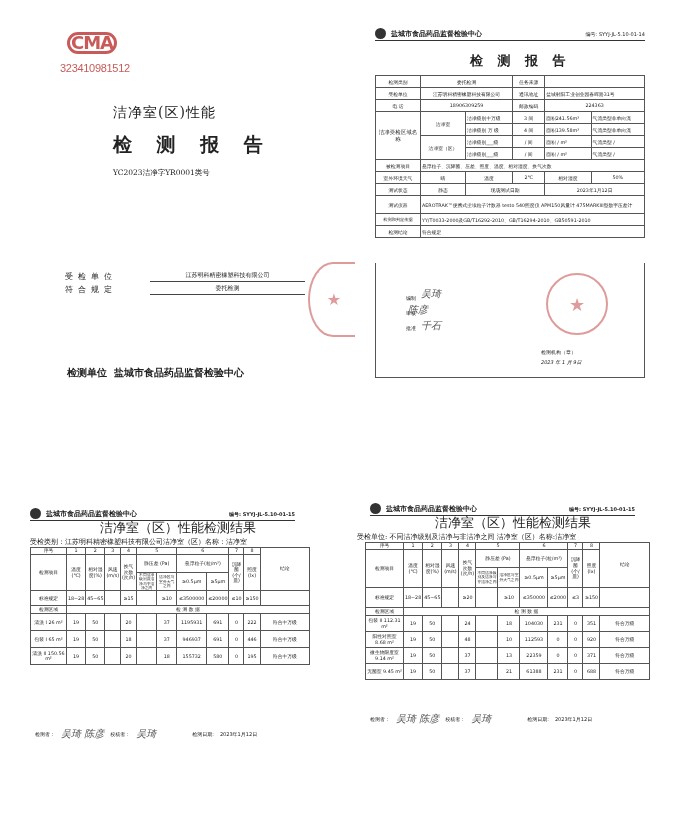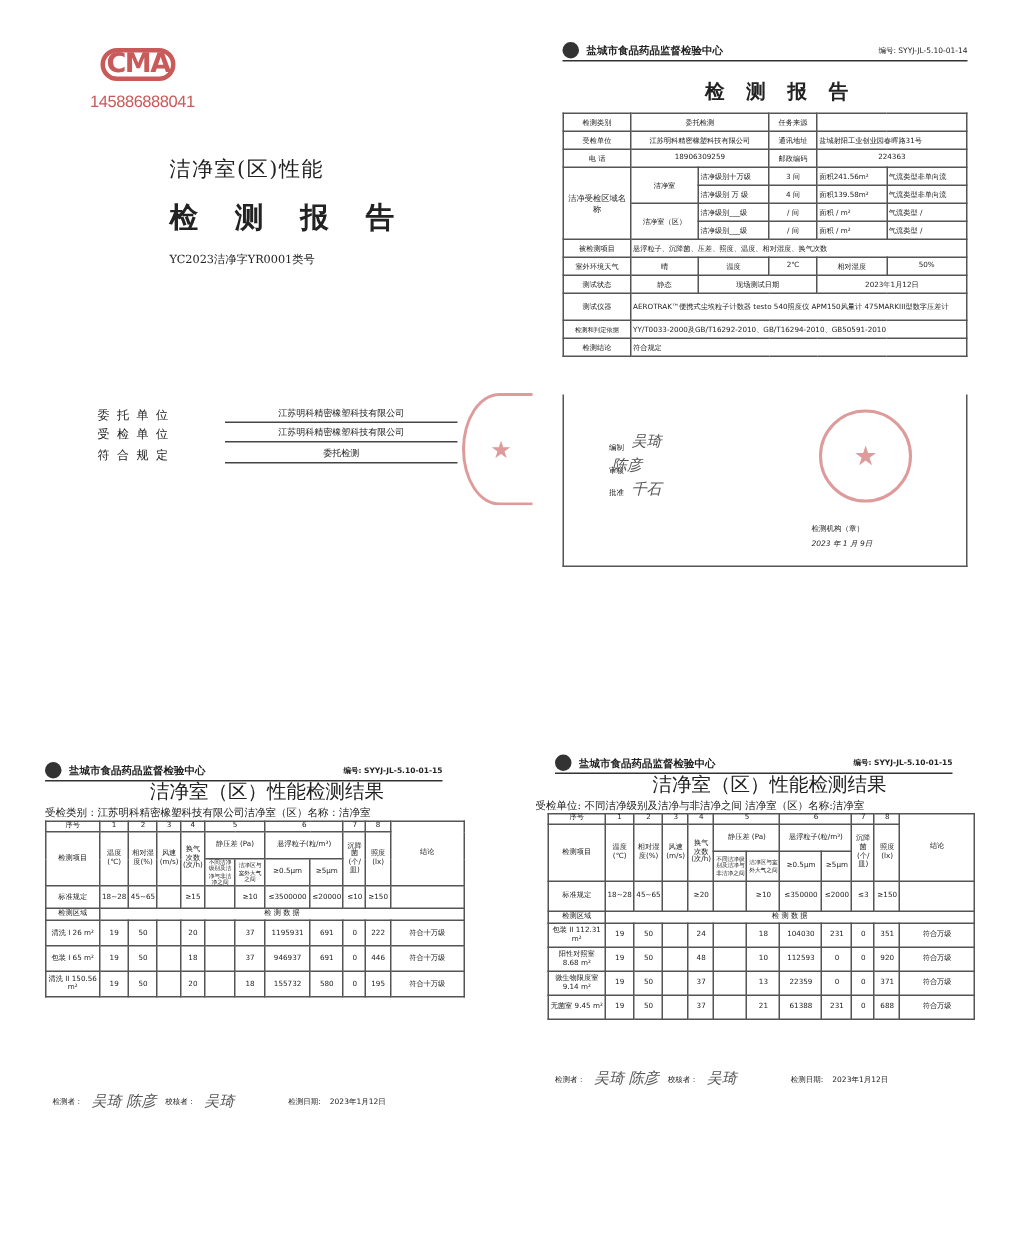--- a/index.html
+++ b/index.html
@@ -40,39 +40,36 @@
 .rt table{position:absolute;left:5px;top:42px;font-size:4.8px}
 .rt td{border:0.8px solid #555;text-align:center;padding:0 1px;line-height:1.15}
 .rt .foot{position:absolute;left:10px;font:5px "DejaVu Sans",sans-serif;display:flex;gap:6px;align-items:center;white-space:nowrap}
 .small{font-size:3.8px}
 </style>
 </head>
 <body>
 
 <div class="page p1">
   <div class="cma">CMA</div>
-  <div class="cma-no">145886888041</div>
+  <div class="cma-no">323410981512</div>
   <div class="t1">洁净室(区)性能</div>
   <div class="t2">检 测 报 告</div>
   <div class="t3">YC2023洁净字YR0001类号</div>
   <div class="info">
-    <div class="row">
-        <span class="lab">委托单位</span>
-        <span class="val">江苏明科精密橡塑科技有限公司</span>
-      </div>
     <div class="row">
         <span class="lab">受检单位</span>
         <span class="val">江苏明科精密橡塑科技有限公司</span>
       </div>
     <div class="row">
         <span class="lab">符合规定</span>
         <span class="val">委托检测</span>
       </div>
   </div>
   <div class="seal" style="left:308px;top:262px;width:50px;height:75px;border-right:none;border-radius:50% 0 0 50%">★</div>
+  <div class="footer"><span>检测单位</span>&nbsp;&nbsp;<span>盐城市食品药品监督检验中心</span></div>
 </div>
 
 <div class="page p2">
   <div class="hdr">
     <span class="logo"></span>
     <span class="org">盐城市食品药品监督检验中心</span>
     <span class="num">编号: SYYJ-JL-5.10-01-14</span>
   </div>
   <div class="title">检 测 报 告</div>
   <table>

